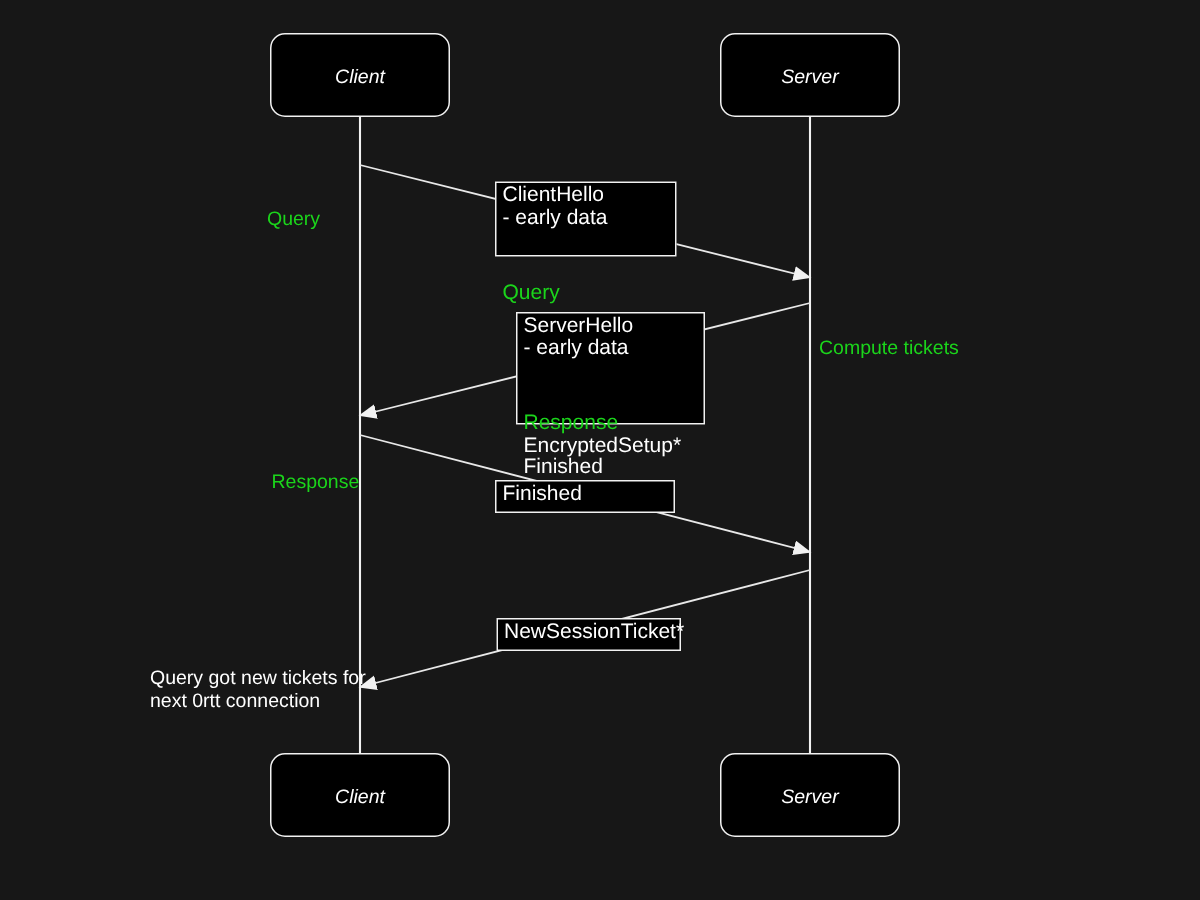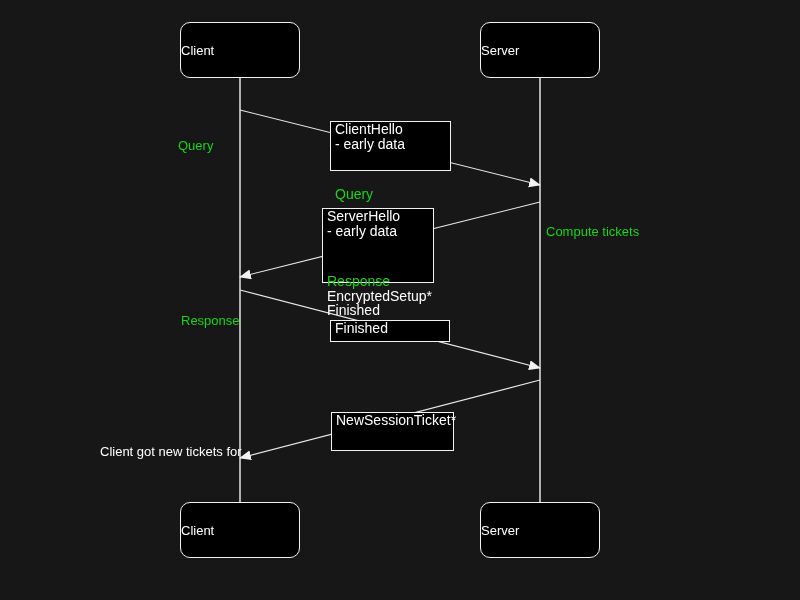--- a/index.html
+++ b/index.html
@@ -17,22 +17,22 @@
     font-family:"Liberation Sans","DejaVu Sans",sans-serif;
     color:var(--text);
   }
   .stage{position:relative;width:800px;height:600px;background:var(--background);}
   .wires{position:absolute;left:0;top:0;z-index:1;}
   .actor{
     position:absolute;z-index:3;
     background:var(--box-fill);
     border:1px solid var(--border);
     border-radius:10px;
-    display:flex;align-items:center;
-    font-size:13px;color:var(--text);
+    display:flex;align-items:center;justify-content:center;
+    font-size:13px;color:var(--text);font-style:italic;
   }
   .mbox{
     position:absolute;z-index:3;
     background:var(--box-fill);
     border:1px solid var(--border);
     font-size:14px;line-height:14.6px;
     padding:0 4px;color:var(--text);
     white-space:nowrap;
   }
   .lbl{
@@ -74,38 +74,39 @@
     <span>Client</span>
   </div>
   <div class="actor" style="left:480px;top:502px;width:120px;height:56px">
     <span>Server</span>
   </div>
 
   <div class="lbl green" style="left:178px;top:102px">Query</div>
   <div class="lbl green" style="left:546px;top:188px">Compute tickets</div>
   <div class="lbl green" style="left:181px;top:277px">Response</div>
   <div class="lbl white" style="left:100px;top:444px">
-    <div>Client got new tickets for</div>
+    <div>Query got new tickets for</div>
+    <div>next 0rtt connection</div>
   </div>
 
   <div class="mbox" style="left:330px;top:121px;width:121px;height:50px">
     <div>ClientHello</div>
     <div>- early data</div>
     <div class="green">Query</div>
   </div>
 
-  <div class="mbox" style="left:322px;top:208px;width:112px;height:75px">
+  <div class="mbox" style="left:344px;top:208px;width:126px;height:75px">
     <div>ServerHello</div>
     <div>- early data</div>
     <div class="green">Response</div>
     <div>EncryptedSetup*</div>
     <div>Finished</div>
   </div>
 
   <div class="mbox" style="left:330px;top:320px;width:120px;height:22px">
     <div>Finished</div>
   </div>
 
-  <div class="mbox" style="left:331px;top:412px;width:123px;height:39px">
+  <div class="mbox" style="left:331px;top:412px;width:123px;height:22px">
     <div>NewSessionTicket*</div>
   </div>
 
 </div>
 
 </body></html>

